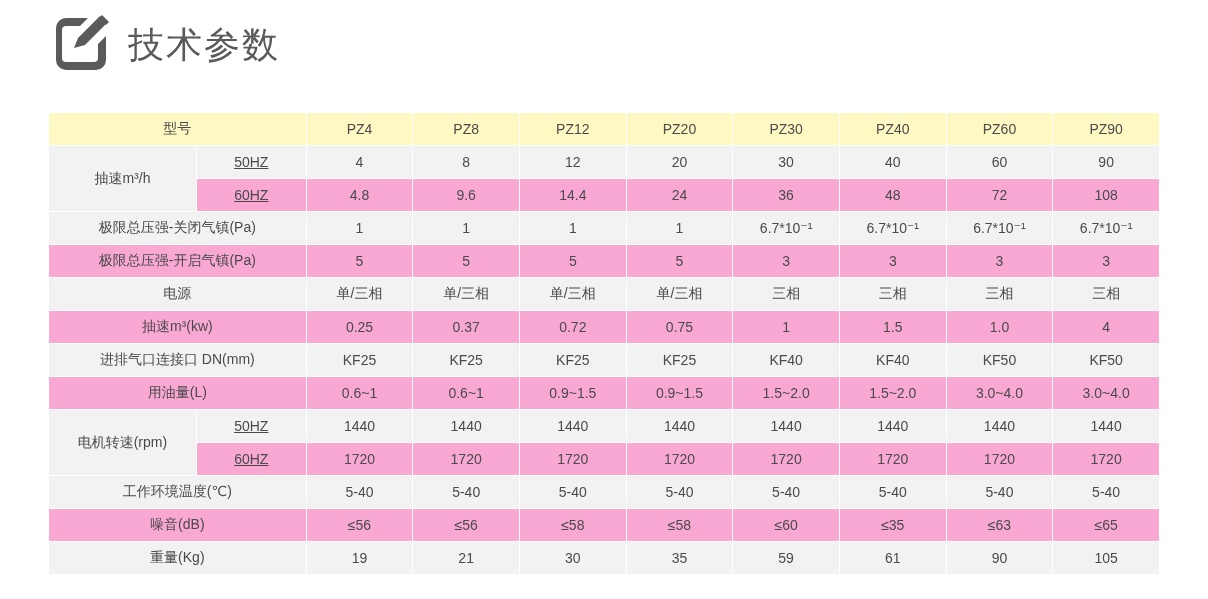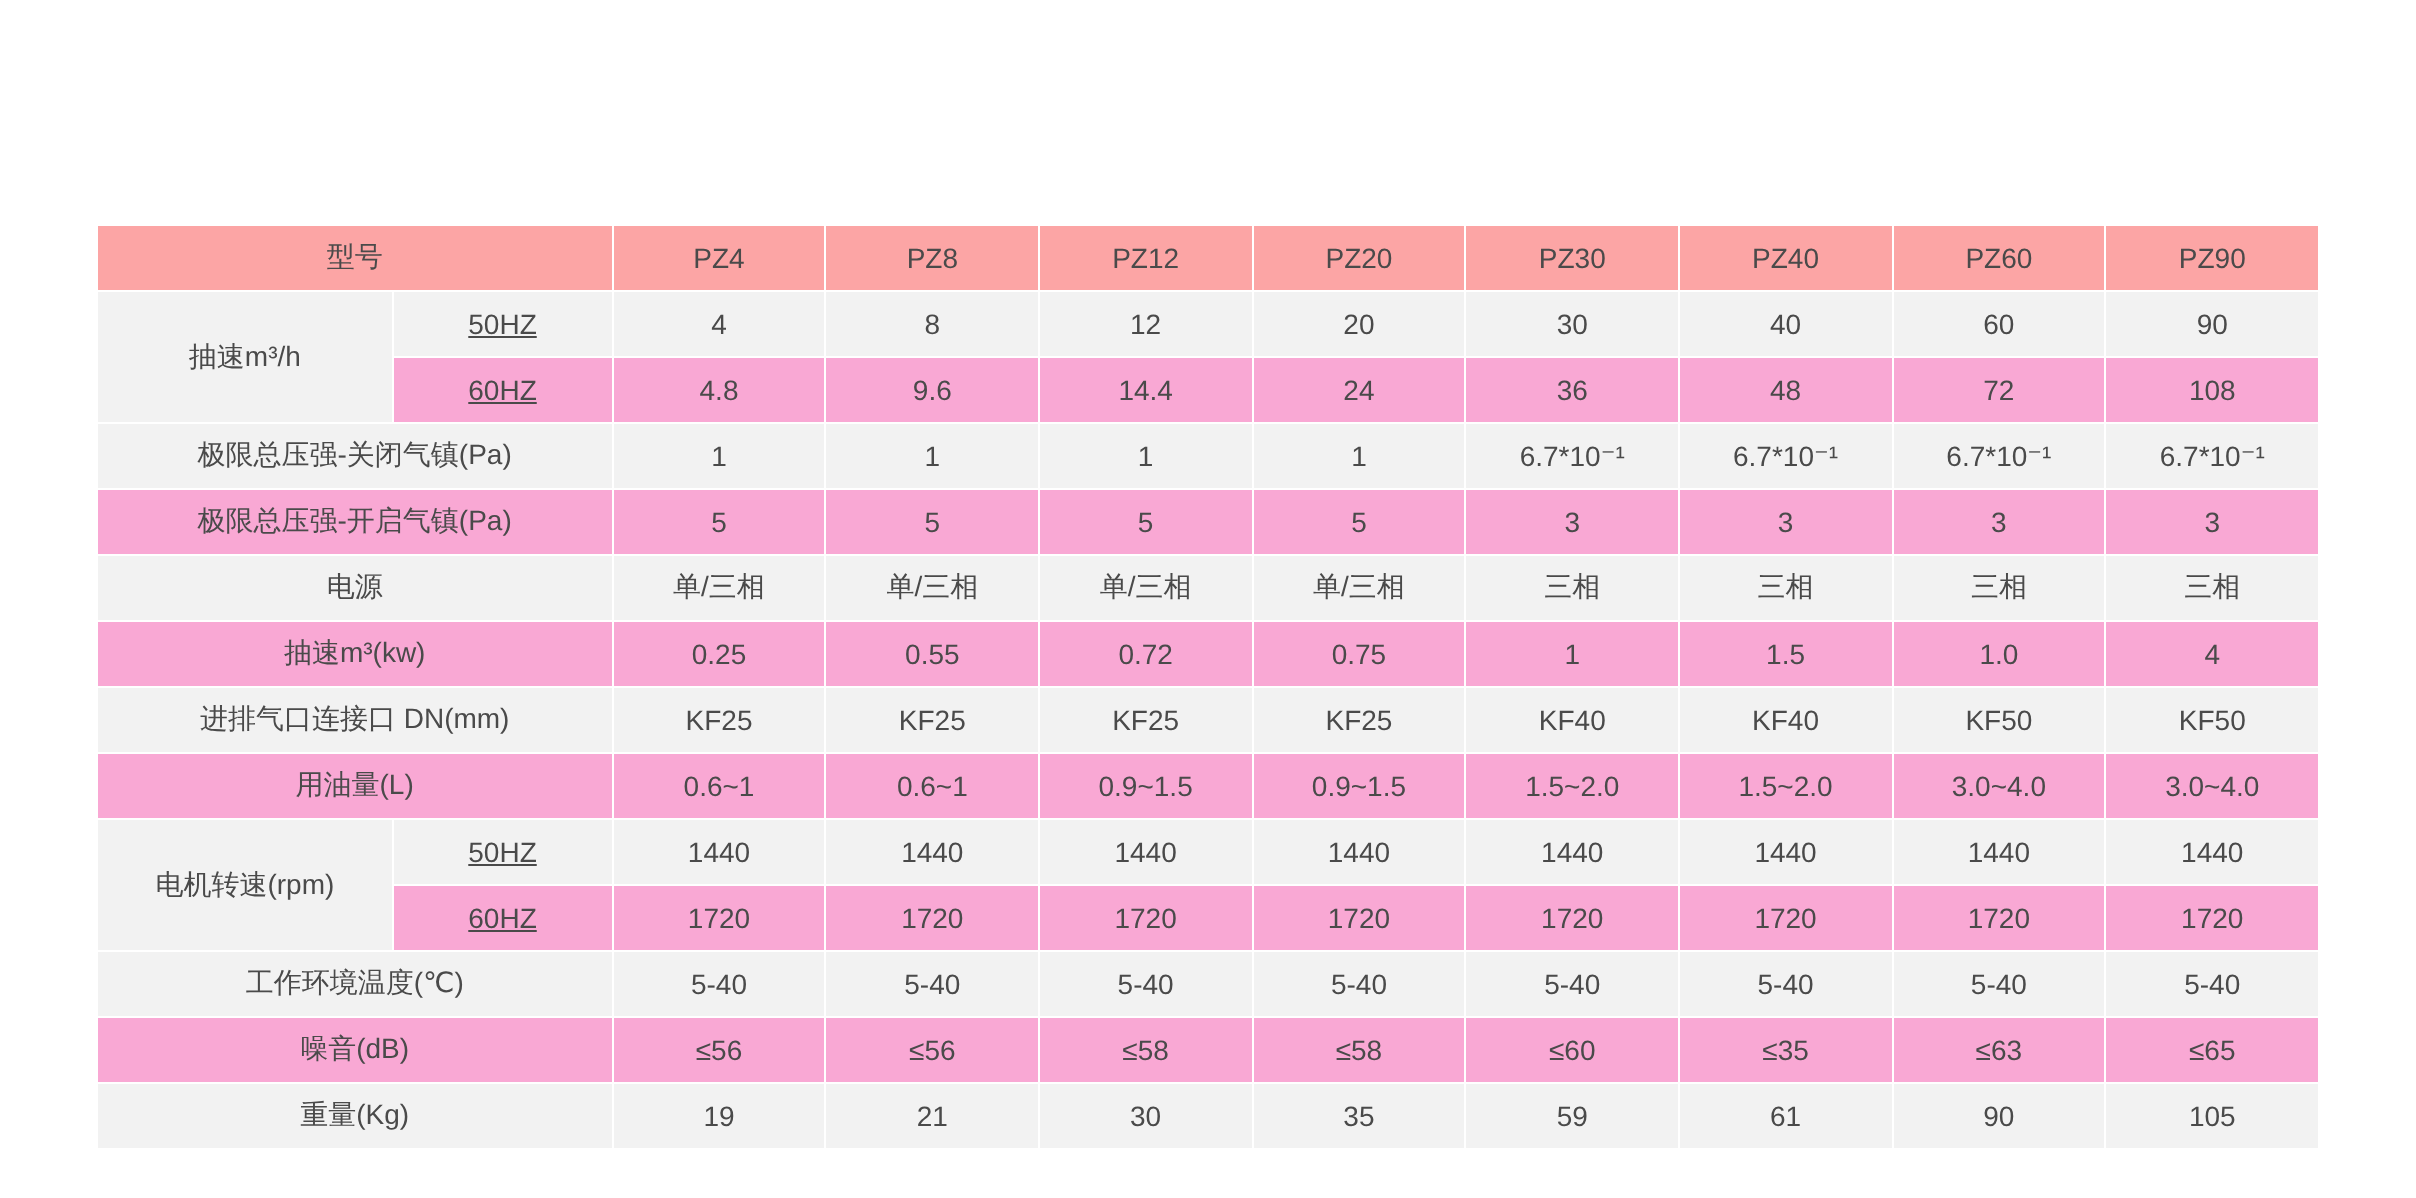--- a/index.html
+++ b/index.html
@@ -61,21 +61,21 @@
     border: 1px solid #ffffff;
     text-align: center;
     vertical-align: middle;
     padding: 0;
     height: 32px;
     font-weight: normal;
     color: #4a4a4a;
     font-size: 14px;
   }
   thead th {
-    background: #fca5a5;
+    background: #fef9c3;
     color: #ffffff;
     font-weight: bold;
     font-size: 15px;
     height: 34px;
   }
   
   tr.row-light td { background: #f2f2f2; }
   tr.row-dark td  { background: #f9a8d4; }
 
   td.label {
@@ -94,20 +94,30 @@
 
   .merged-label {
     line-height: 1.2;
   }
 </style>
 </head>
 <body>
 
 <div class="page">
 
+  <div class="header">
+    <div class="header-icon">
+      <svg width="62" height="62" viewBox="0 0 62 62" xmlns="http://www.w3.org/2000/svg">
+        <path d="M8 14 a10 10 0 0 1 10 -10 h22 l-8 8 h-14 a4 4 0 0 0 -4 4 v28 a4 4 0 0 0 4 4 h28 a4 4 0 0 0 4 -4 v-14 l8 -8 v24 a10 10 0 0 1 -10 10 h-30 a10 10 0 0 1 -10 -10 z" fill="#5a5a5a"></path>
+        <path d="M26 34 l4 -10 l22 -22 l7 7 l-22 22 z" fill="#5a5a5a"></path>
+        <path d="M54 1 l7 7 l-3 3 l-7 -7 z" fill="#5a5a5a"></path>
+      </svg>
+    </div>
+    <div class="header-title">技术参数</div>
+  </div>
 
   <div class="table-wrap">
     <table class="spec">
       <colgroup>
         <col class="c-label">
         <col class="c-sub">
         <col class="c-data">
           <col class="c-data">
           <col class="c-data">
           <col class="c-data">
@@ -188,21 +198,21 @@
           <td>单/三相</td>
           <td>三相</td>
           <td>三相</td>
           <td>三相</td>
           <td>三相</td>
         </tr>
 
         <tr class="row-dark">
           <td class="label" colspan="2">抽速m³(kw)</td>
           <td>0.25</td>
-          <td>0.55</td>
+          <td>0.37</td>
           <td>0.72</td>
           <td>0.75</td>
           <td>1</td>
           <td>1.5</td>
           <td>1.0</td>
           <td>4</td>
         </tr>
 
         <tr class="row-light">
           <td class="label" colspan="2">进排气口连接口 DN(mm)</td>

